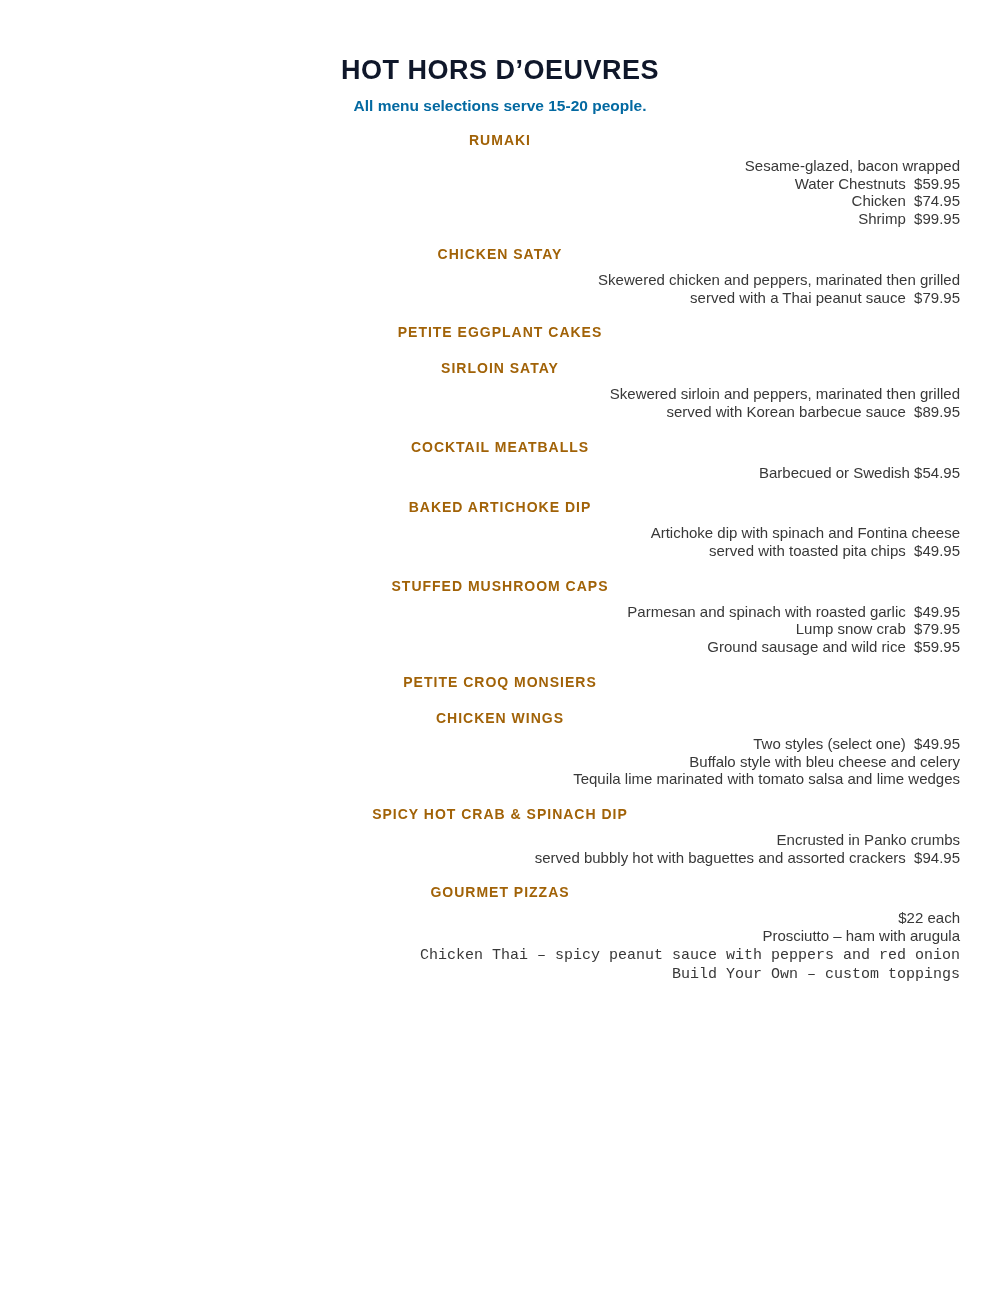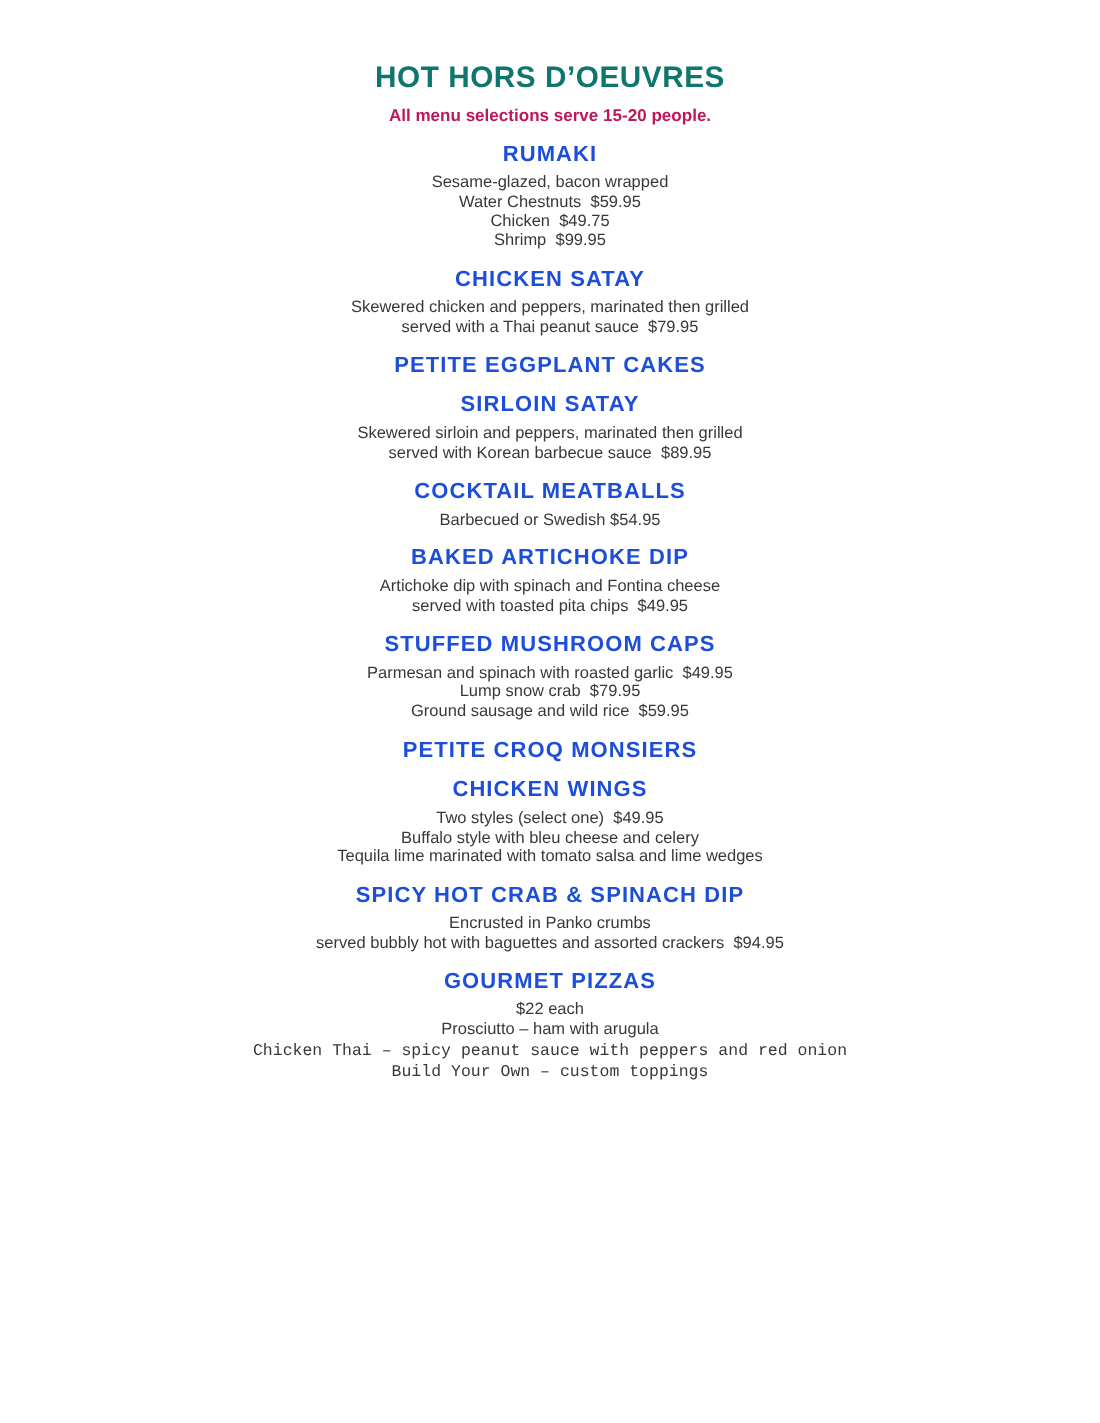--- a/index.html
+++ b/index.html
@@ -20,68 +20,69 @@
     height: 1294px;
     padding: 56px 40px 40px;
     text-align: center;
     background: #ffffff;
   }
   .title {
     font-size: 27px;
     line-height: 28px;
     font-weight: 800;
     letter-spacing: 0.5px;
-    color: #0f766e;
+    color: #0f172a;
   }
   .subtitle {
     margin-top: 14px;
     font-size: 15.5px;
     line-height: 16px;
     font-weight: 700;
-    color: #be185d;
+    color: #0369a1;
   }
   .section {
     margin-top: 16px;
   }
   .heading {
-    font-size: 20px;
+    font-size: 14px;
     line-height: 20px;
     font-weight: 600;
     letter-spacing: 1px;
-    color: #1d4ed8;
+    color: #a16207;
   }
   .lines {
     margin-top: 7px;
   }
   .line {
     font-size: 15px;
     line-height: 17.7px;
     white-space: pre-wrap; 
     color: #383838;
+    text-align: right;
   }
   
   .section:last-child .line:nth-child(n+3) {
     margin-top: 2px;
     font-family: Liberation Mono, monospace;
   }
 </style>
 </head>
 <body>
 
 <div class="page">
   <div class="title">HOT HORS D’OEUVRES</div>
   <div class="subtitle">All menu selections serve 15-20 people.</div>
 
   <div id="sections-host">
   <div class="section">
     <div class="heading">RUMAKI</div>
     <div class="lines">
           <div class="line">Sesame-glazed, bacon wrapped</div>
           <div class="line">Water Chestnuts  $59.95</div>
-          <div class="line">Chicken  $49.75</div>
+          <div class="line">Chicken  $74.95</div>
           <div class="line">Shrimp  $99.95</div>
         </div>
   </div>
 
   <div class="section">
     <div class="heading">CHICKEN SATAY</div>
     <div class="lines">
           <div class="line">Skewered chicken and peppers, marinated then grilled</div>
           <div class="line">served with a Thai peanut sauce  $79.95</div>
         </div>

